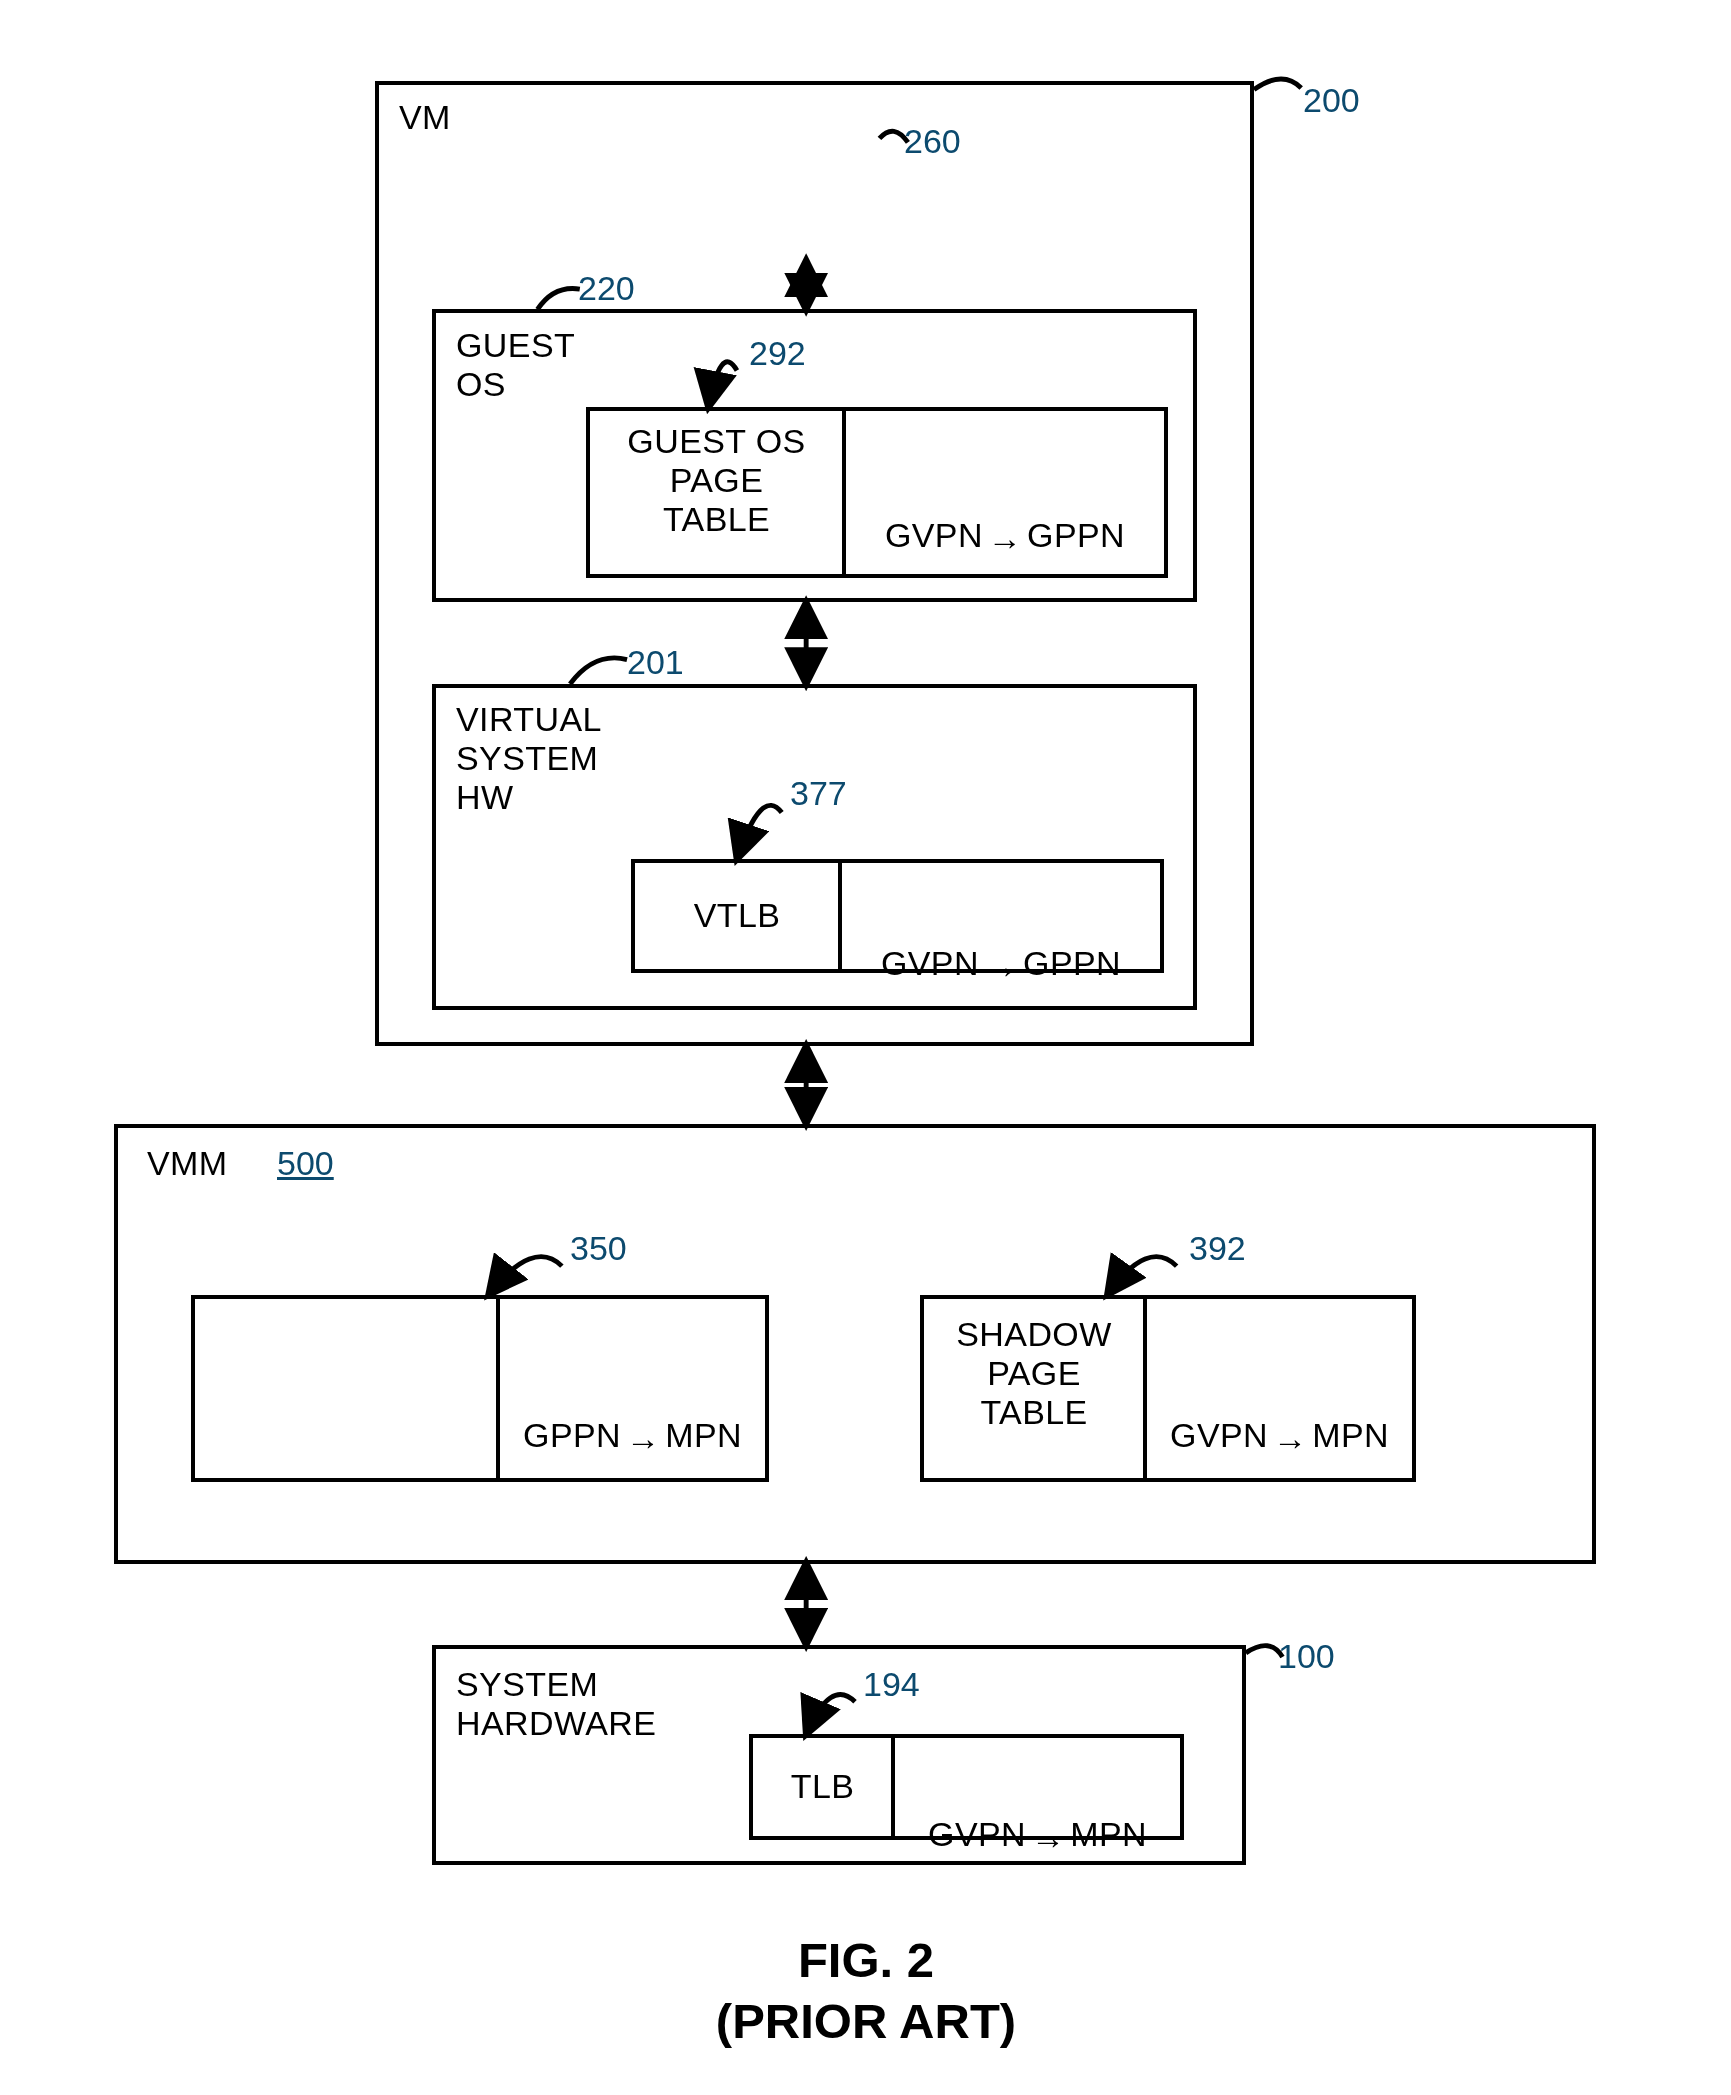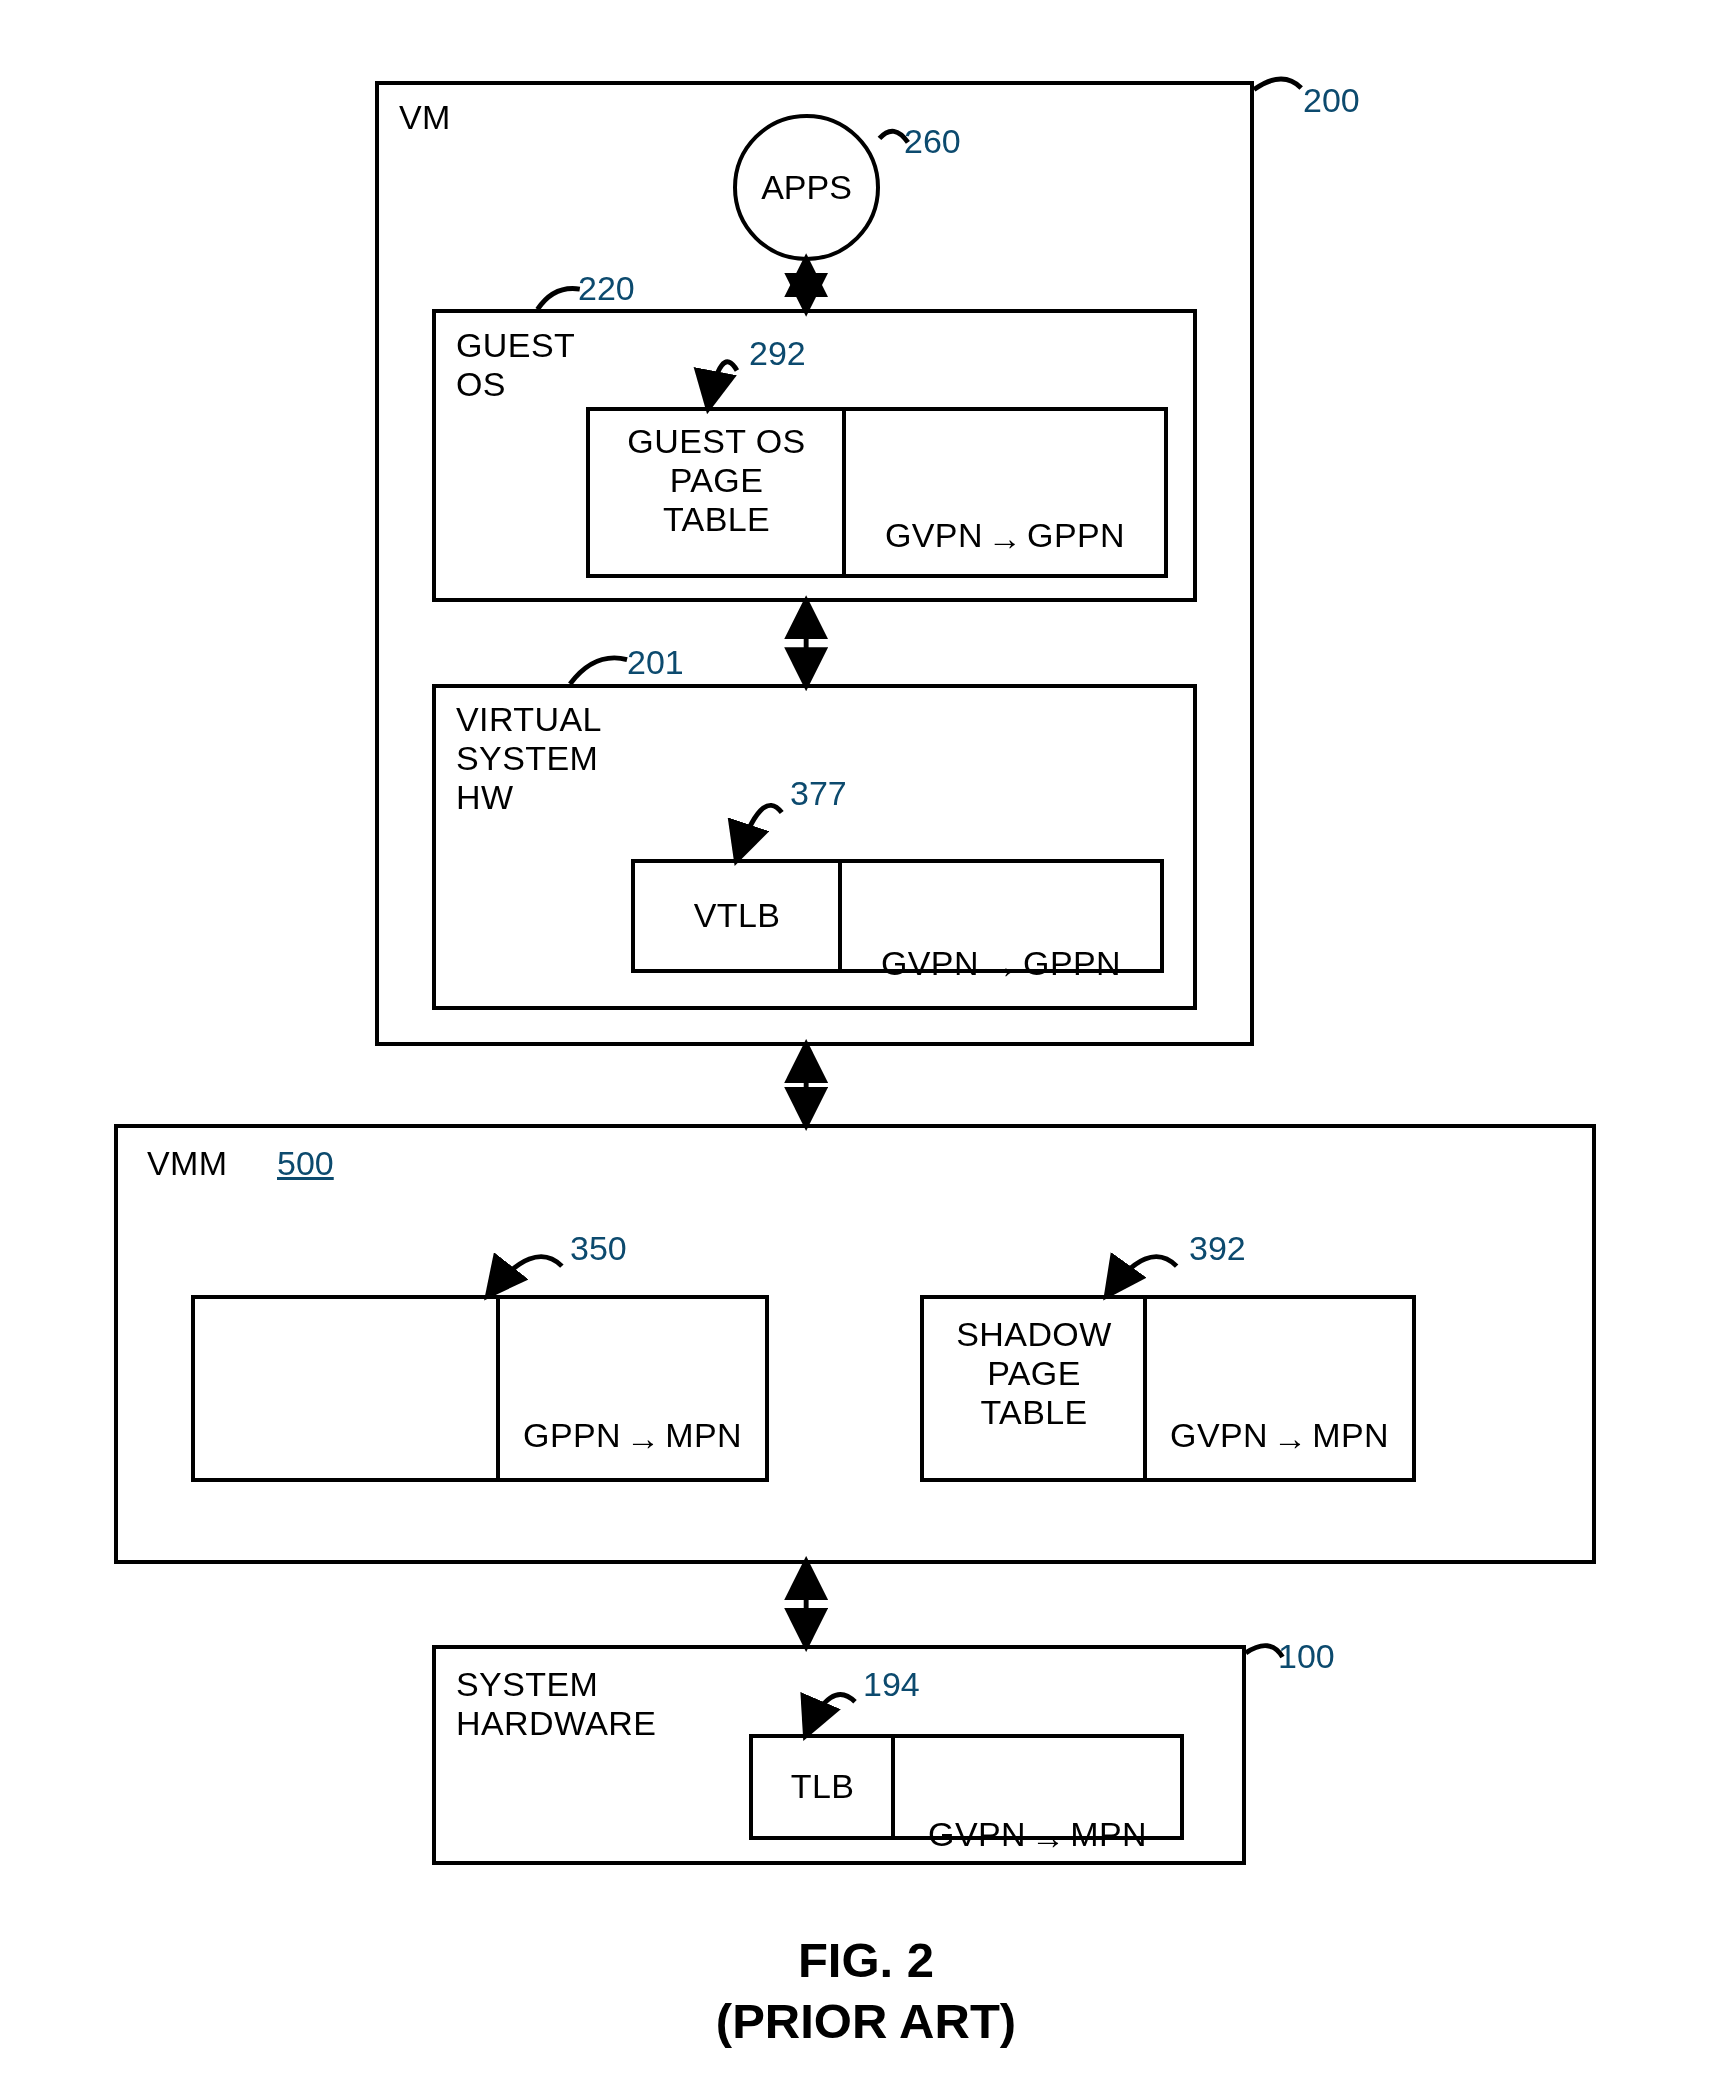--- a/index.html
+++ b/index.html
@@ -79,23 +79,20 @@
 </style>
 </head>
 <body>
 
 <div class="canvas">
 
   <div class="box" style="left:375px; top:81px; width:879px; height:965px;"></div>
   <div class="label" style="left:399px; top:98px;">VM</div>
   <div class="ref-label" style="left:1303px; top:81px;">200</div>
 
-  <div class="circle" style="left:733px; top:114px; width:147px; height:147px;">
-    <span>APPS</span>
-  </div>
   <div class="ref-label" style="left:904px; top:122px;">260</div>
 
   <div class="box" style="left:432px; top:309px; width:765px; height:293px;"></div>
   <div class="label" style="left:456px; top:326px; white-space: pre;">GUEST
 OS</div>
   <div class="ref-label" style="left:578px; top:269px;">220</div>
 
   <div class="box" style="left:586px; top:407px; width:261px; height:171px;"></div>
   <div class="label center" style="left:586px; top:422px; width:261px; white-space: pre;">GUEST OS
 PAGE

